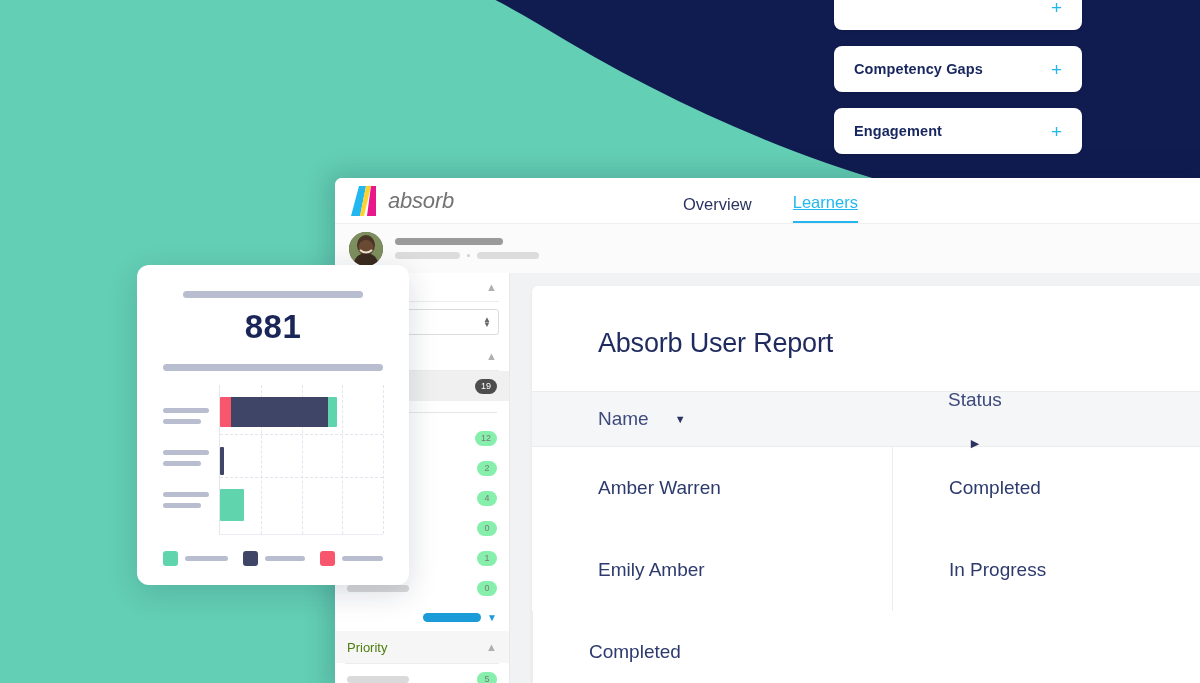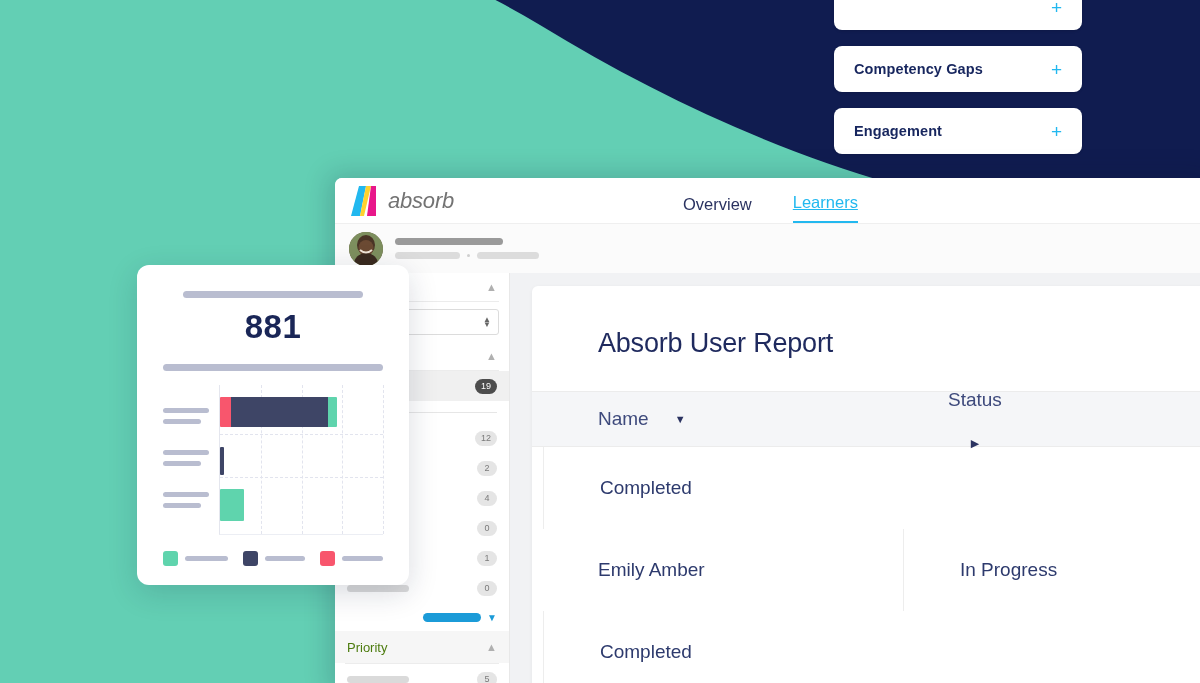--- a/index.html
+++ b/index.html
@@ -186,21 +186,21 @@
     align-items: center;
     justify-content: space-between;
     padding: 0 12px;
     height: 30px;
   }
   .sb-item.sel { background: #f0f0f0; }
   .sb-item .redact { width: 62px; background: #dadada; }
   .badge {
     min-width: 20px; height: 15px;
     border-radius: 8px;
-    background: #e5e5e5;
+    background: #86efac;
     color: #7a7a7a;
     font-size: 9px;
     display: flex; align-items: center; justify-content: center;
     padding: 0 6px;
   }
   .badge.dark { background: #4d4d4d; color: #fff; }
   .or-row {
     display: flex; align-items: center; gap: 8px;
     padding: 0 12px; height: 22px;
   }
@@ -269,21 +269,20 @@
     font-size: 19px;
     color: #2d3a6d;
   }
   .td.name { width: 360px; padding-left: 66px; }
   .td.status {
     padding-left: 56px;
     border-left: 1px solid #ededed;
     height: 100%;
     display: flex;
     align-items: center;
-    margin-left: 11px;
   }
 
   
   .stat-card {
     position: absolute;
     left: 137px; top: 265px;
     width: 272px; height: 320px;
     background: #ffffff;
     border-radius: 12px;
     box-shadow: 0 8px 30px rgba(20,30,60,0.16);
@@ -503,20 +502,21 @@
               <span>Name</span>
               <span class="caret">▼</span>
             </div>
             <div class="th col-status">
               <span>Status</span>
               <span class="caret">▶</span>
             </div>
           </div>
 
           <div class="trow">
+            <div class="td name">Amber Warren</div>
             <div class="td status">Completed</div>
           </div>
           <div class="trow">
             <div class="td name">Emily Amber</div>
             <div class="td status">In Progress</div>
           </div>
           <div class="trow">
             <div class="td status">Completed</div>
           </div>
         </div>

